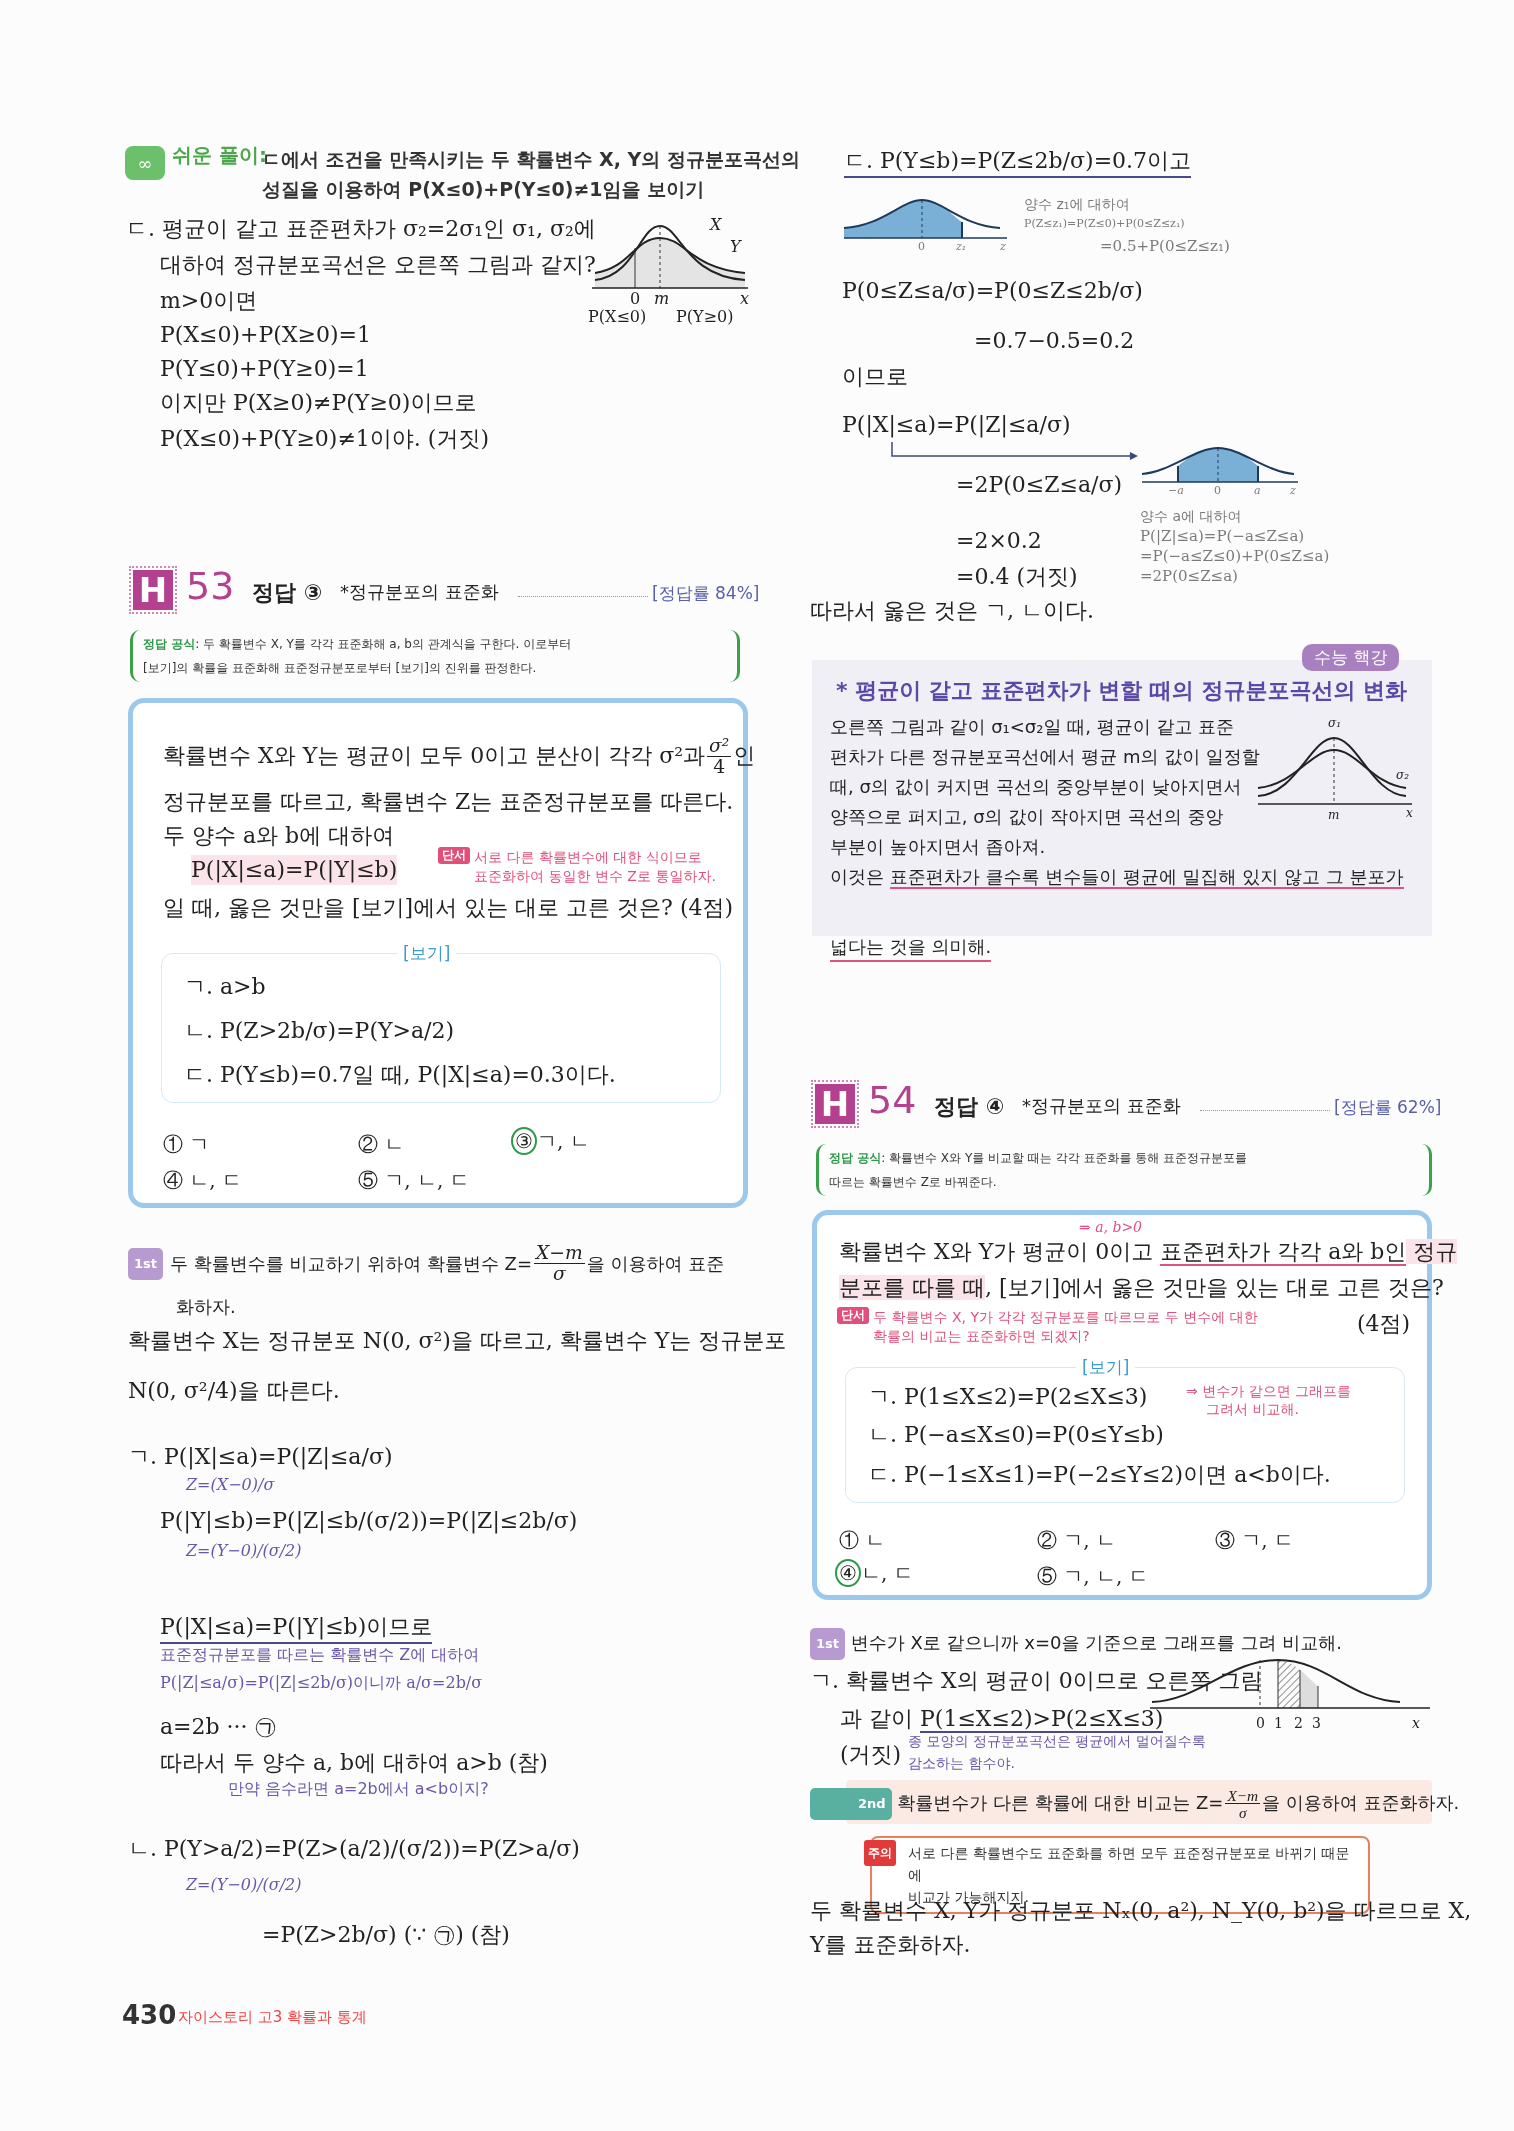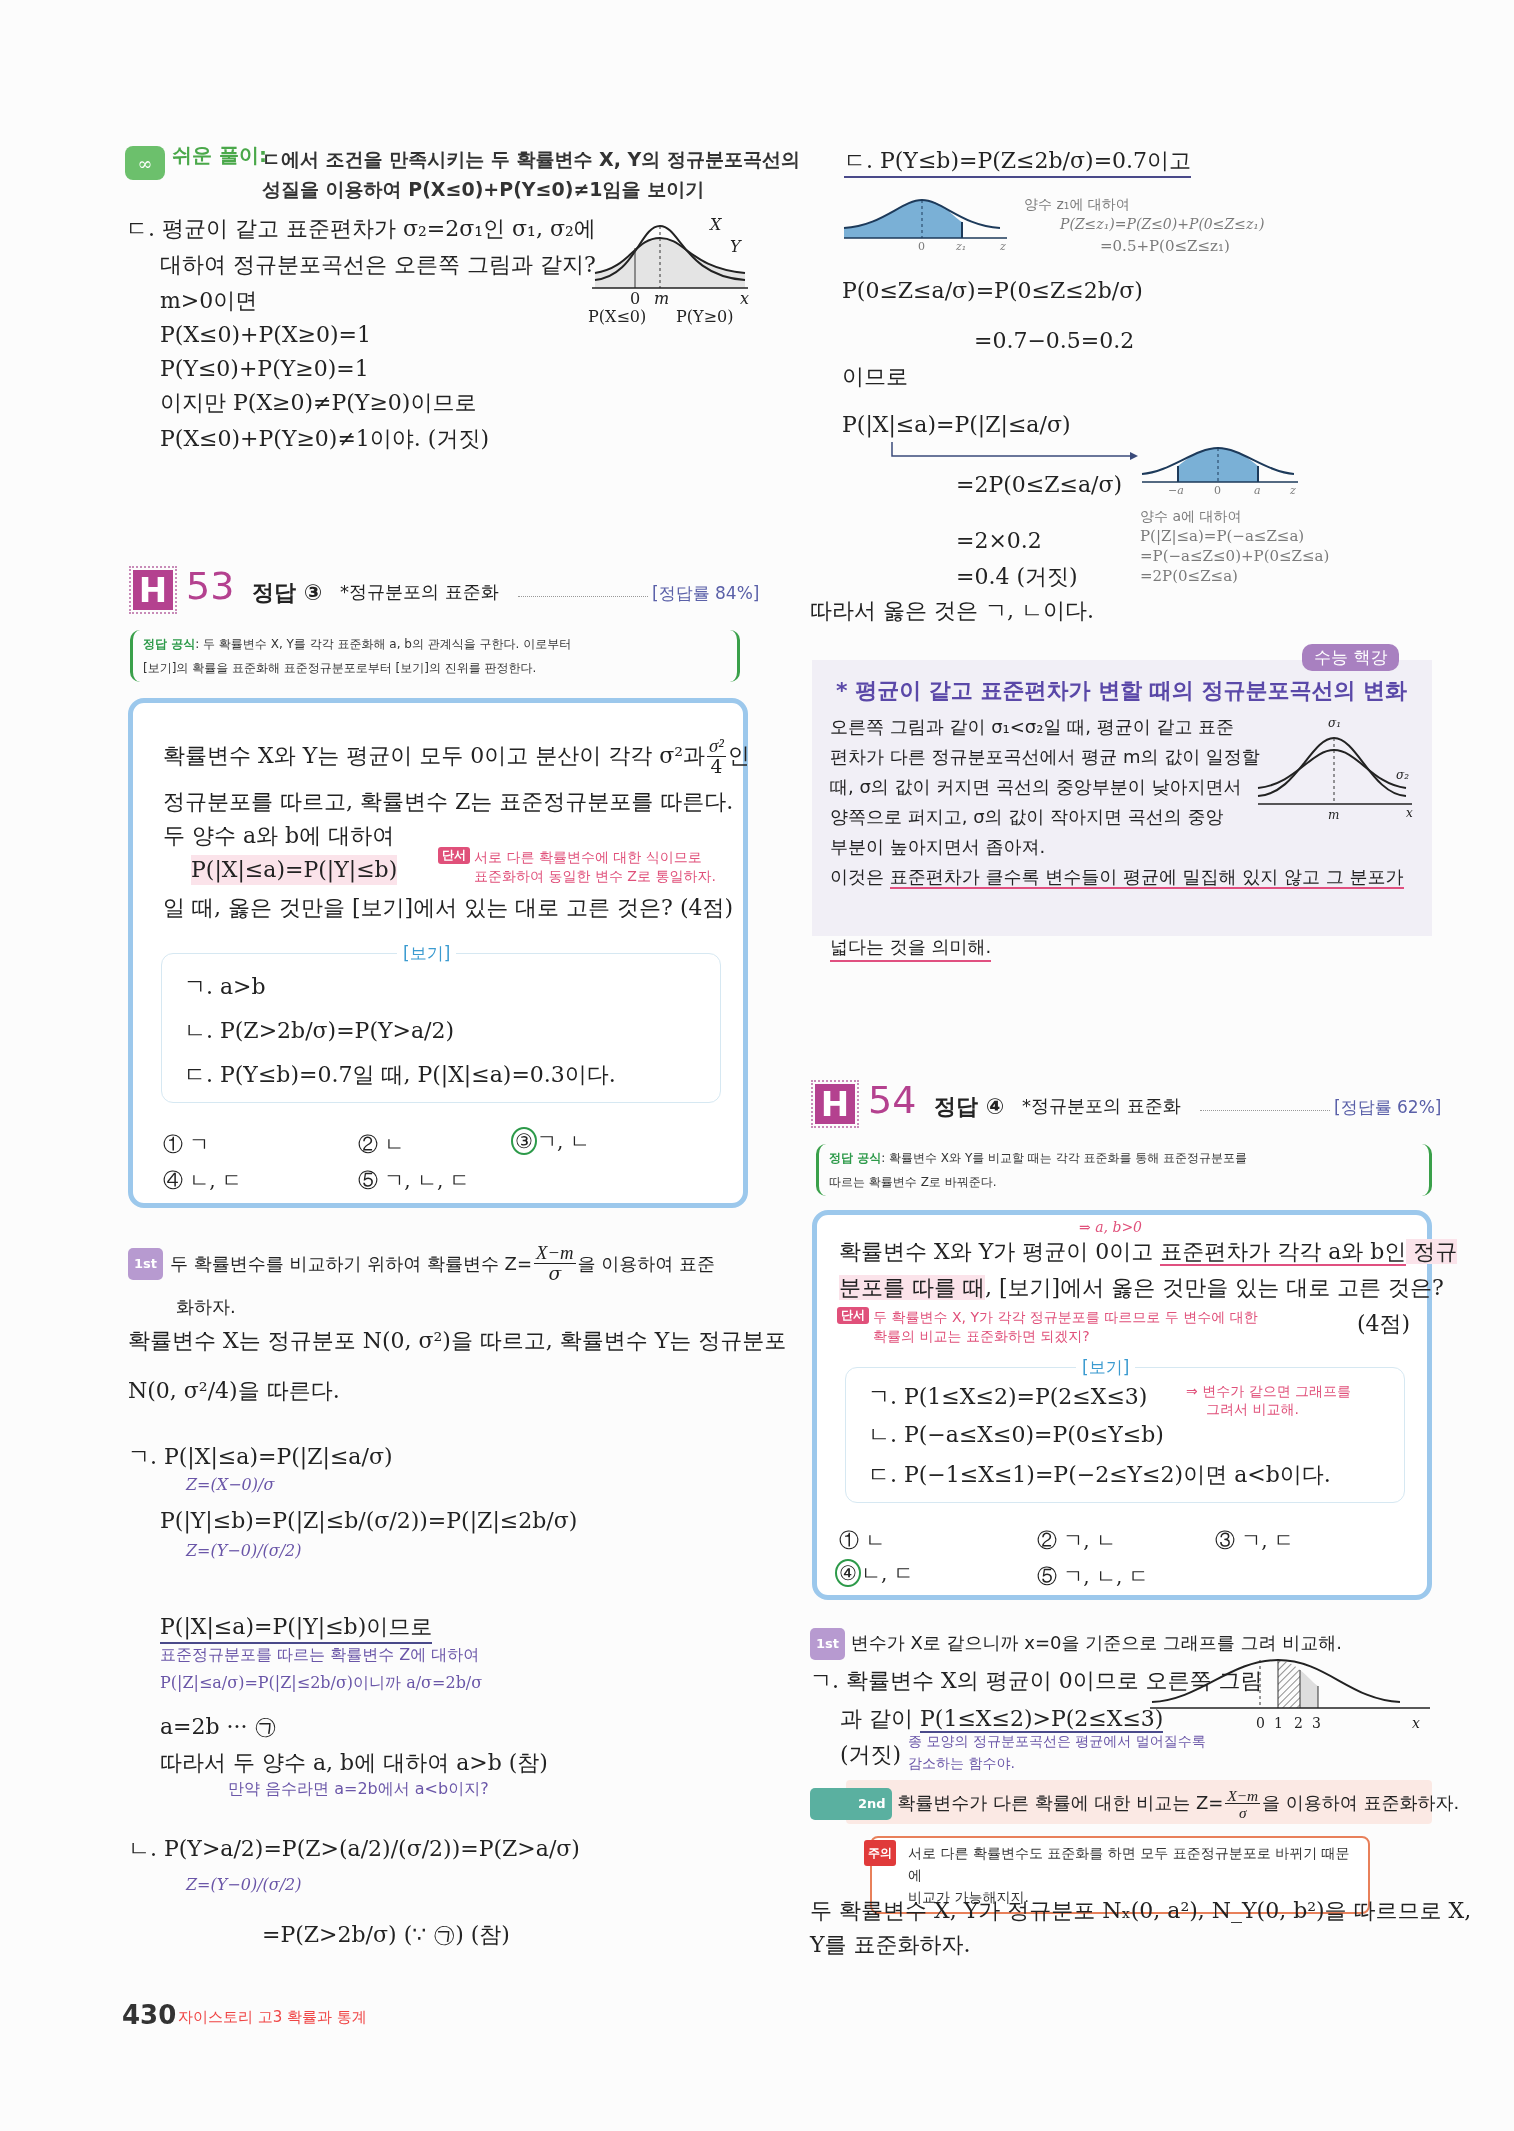--- a/index.html
+++ b/index.html
@@ -46,21 +46,21 @@
   .hint-tag { display: inline-block; background: #e0507a; color: #fff; font-size: 12px; padding: 0 4px; border-radius: 3px;
               font-family: "DejaVu Sans", sans-serif; font-weight: bold; vertical-align: top; margin-right: 4px; }
   .hint-text { color: #e0507a; font-size: 14px; line-height: 18px; font-family: "DejaVu Sans", sans-serif; }
 
   .step-tag { display: inline-block; color: #fff; font-size: 13px; font-weight: bold; padding: 1px 6px; border-radius: 5px;
               font-family: "DejaVu Sans", sans-serif; vertical-align: middle; }
   .step1 { background: #b79ad0; }
   .step2 { background: #5ab0a0; padding-left: 48px; }
 
   .frac { display: inline-flex; flex-direction: column; align-items: center; vertical-align: middle; line-height: 1; margin: 0 2px; }
-  .frac .n { border-bottom: 1.5px solid currentColor; padding: 0 2px; font-size: 0.85em; font-family: Liberation Serif, serif; }
+  .frac .n { border-bottom: 1.5px solid currentColor; padding: 0 2px; font-size: 0.85em; }
   .frac .d { font-size: 0.85em; padding-top: 1px; }
 
   .tip-box { position: absolute; background: #f1eff6; }
   .tip-badge { position: absolute; background: #a880c0; color: #fff; font-size: 17px; border-radius: 10px; padding: 2px 12px;
                font-family: "DejaVu Sans", sans-serif; }
   .tip-title { position: absolute; color: #5a48a8; font-size: 22px; font-weight: bold; font-family: "DejaVu Sans", sans-serif; white-space: nowrap; }
   .tip-text { position: absolute; font-size: 18px; line-height: 30px; font-family: "DejaVu Sans", sans-serif; color: #222; }
 
   .caution-box { position: absolute; border: 2px solid #e8805a; border-radius: 8px; background: #fff;
                  font-family: "DejaVu Sans", sans-serif; font-size: 14px; line-height: 22px; padding: 4px 10px 4px 36px; color: #333; }
@@ -182,21 +182,21 @@
     <path d="M2,32 C40,30 60,4 80,4 C100,4 120,30 158,32" fill="none" stroke="#1d3a5a" stroke-width="2"></path>
     <line x1="80" y1="4" x2="80" y2="42" stroke="#1d3a5a" stroke-dasharray="3,3"></line>
     <line x1="120" y1="26" x2="120" y2="42" stroke="#1d3a5a" stroke-width="2"></line>
     <line x1="2" y1="42" x2="165" y2="42" stroke="#1d3a5a" stroke-width="1.5"></line>
   </svg>
   <span class="abs gray" style="left:76px;top:44px;font-size:11px;">0</span>
   <span class="abs gray it" style="left:114px;top:44px;font-size:11px;">z₁</span>
   <span class="abs gray it" style="left:158px;top:44px;font-size:11px;">z</span>
 </div>
 <div class="line gray sans" style="left:1024px;top:194px;font-size:14px;line-height:20px;">양수 z₁에 대하여</div>
-<div class="line gray" style="left:1060px;top:214px;font-size:14px;line-height:20px;font-style:italic;">P(Z≤z₁)=P(Z≤0)+P(0≤Z≤z₁)</div>
+<div class="line gray" style="left:1024px;top:214px;font-size:11px;line-height:20px;">P(Z≤z₁)=P(Z≤0)+P(0≤Z≤z₁)</div>
 <div class="line gray" style="left:1100px;top:236px;font-size:15px;line-height:20px;">=0.5+P(0≤Z≤z₁)</div>
 
 <div class="line" style="left:842px;top:276px;">P(0≤Z≤a/σ)=P(0≤Z≤2b/σ)</div>
 <div class="line" style="left:974px;top:326px;">=0.7−0.5=0.2</div>
 <div class="line" style="left:842px;top:362px;">이므로</div>
 <div class="line" style="left:842px;top:410px;">P(|X|≤a)=P(|Z|≤a/σ)</div>
 <svg class="abs" style="left:890px;top:440px;" width="250" height="30">
   <polyline points="2,2 2,16 240,16" fill="none" stroke="#3a4a7a" stroke-width="1.5"></polyline>
   <polygon points="240,12 248,16 240,20" fill="#3a4a7a"></polygon>
 </svg>

